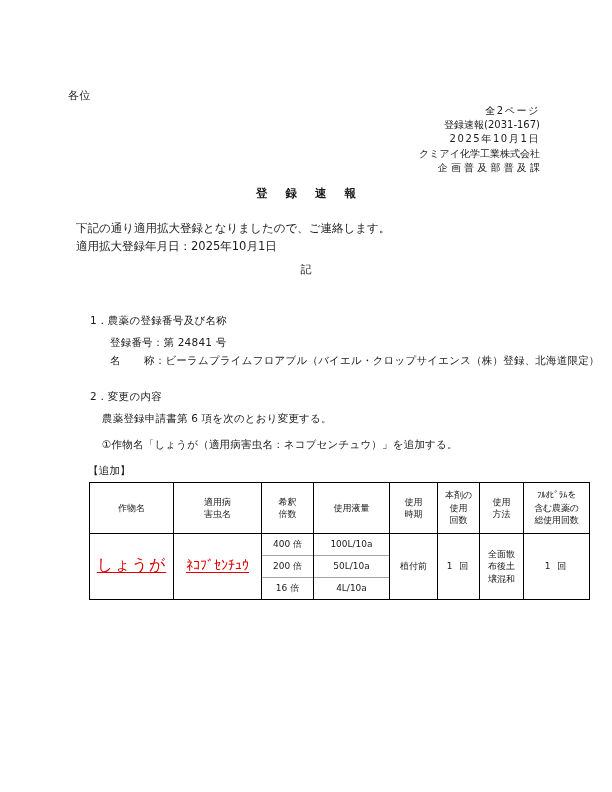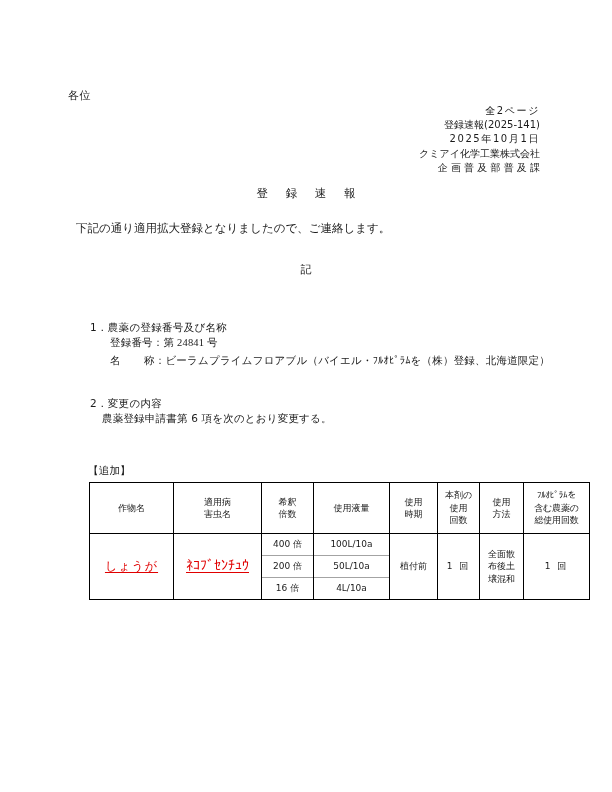--- a/index.html
+++ b/index.html
@@ -45,20 +45,21 @@
 
   .doc-title {
     left: 0;
     right: 0;
     top: 186px;
     text-align: center;
     font-size: 11.5px;
     letter-spacing: 7px;
     text-indent: 7px;
     white-space: nowrap;
+    font-weight: bold;
   }
 
   .lead {
     left: 68px;
     top: 219px;
     font-size: 11.5px;
     line-height: 18px;
   }
   .lead div { white-space: nowrap; margin-left: 8px; }
 
@@ -66,30 +67,29 @@
     left: 0;
     right: 0;
     top: 262px;
     text-align: center;
     font-size: 11px;
   }
 
   .sec-heading {
     font-size: 10.5px;
     letter-spacing: 0.3px;
-    margin-top: 7px;
   }
   .sec1 { left: 90px; top: 314px; }
   .sec2 { left: 90px; top: 390px; }
 
   .sub-line {
     font-size: 10.5px;
     letter-spacing: 0.2px;
   }
-  .reg-no   { left: 110px; top: 336px; font-family: Liberation Serif, serif; }
+  .reg-no   { left: 110px; top: 336px; }
   .reg-name { left: 110px; top: 354px; }
   .change-1 { left: 102px; top: 412px; }
   .change-2 { left: 102px; top: 438px; }
   .add-label{ left: 88px;  top: 464px; }
 
   .sp-name { display: inline-block; width: 34px; }
 
   
   .tbl-wrap {
     position: absolute;
@@ -133,61 +133,63 @@
     font-size: 9px;
   }
   .stack .sub:last-child { border-bottom: none; }
 
   .data-row td { height: 64px; }
 
   .red-entry {
     color: #e00000;
     text-decoration: underline;
     text-underline-offset: 2px;
-    font-size: 12px;
+    font-size: 16px;
     letter-spacing: 1px;
   }
   .red-entry.hw {
     font-size: 14px;
     letter-spacing: 0px;
   }
   .num-sp { letter-spacing: 2px; }
   .mini-multiline { line-height: 12.5px; font-size: 9px; }
 </style>
 </head>
 <body>
 
 <div class="page">
 
   <div class="abs addressee">各位</div>
 
   <div class="abs meta-block">
     <div class="meta-line meta-wide">全2ページ</div>
-    <div class="meta-line">登録速報(2025-141)</div>
+    <div class="meta-line">登録速報(2031-167)</div>
     <div class="meta-line meta-wide">2025年10月1日</div>
     <div class="meta-line">クミアイ化学工業株式会社</div>
     <div class="meta-line">企 画 普 及 部 普 及 課</div>
   </div>
 
   <div class="abs doc-title">登 録 速 報</div>
 
   <div class="abs lead">
     <div>下記の通り適用拡大登録となりましたので、ご連絡します。</div>
+    <div>適用拡大登録年月日：2025年10月1日</div>
   </div>
 
   <div class="abs ki">記</div>
 
   <div class="abs sec-heading sec1">1．農薬の登録番号及び名称</div>
   <div class="abs sub-line reg-no">登録番号：第 24841 号</div>
   <div class="abs sub-line reg-name">
-    <span class="sp-name">名</span><span>称：</span><span>ビーラムプライムフロアブル（バイエル・ﾌﾙｵﾋﾟﾗﾑを（株）登録、北海道限定）</span>
+    <span class="sp-name">名</span><span>称：</span><span>ビーラムプライムフロアブル（バイエル・クロップサイエンス（株）登録、北海道限定）</span>
   </div>
 
   <div class="abs sec-heading sec2">2．変更の内容</div>
   <div class="abs sub-line change-1">農薬登録申請書第 6 項を次のとおり変更する。</div>
+  <div class="abs sub-line change-2">①作物名「しょうが（適用病害虫名：ネコブセンチュウ）」を追加する。</div>
   <div class="abs sub-line add-label">【追加】</div>
 
   <div class="tbl-wrap">
     <table class="reg">
       <colgroup>
         <col class="c-crop">
           <col class="c-pest">
           <col class="c-dil">
           <col class="c-vol">
         <col class="c-time">

